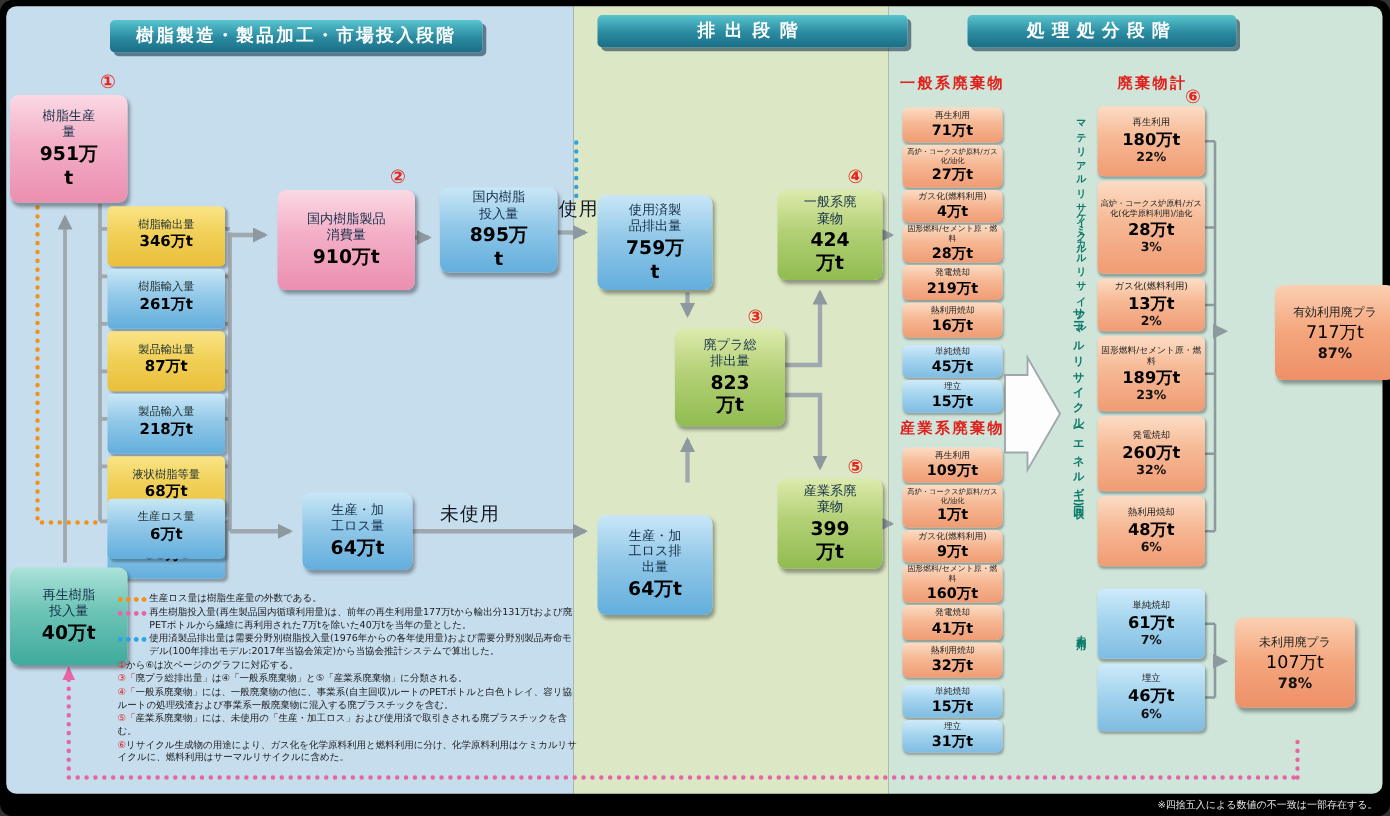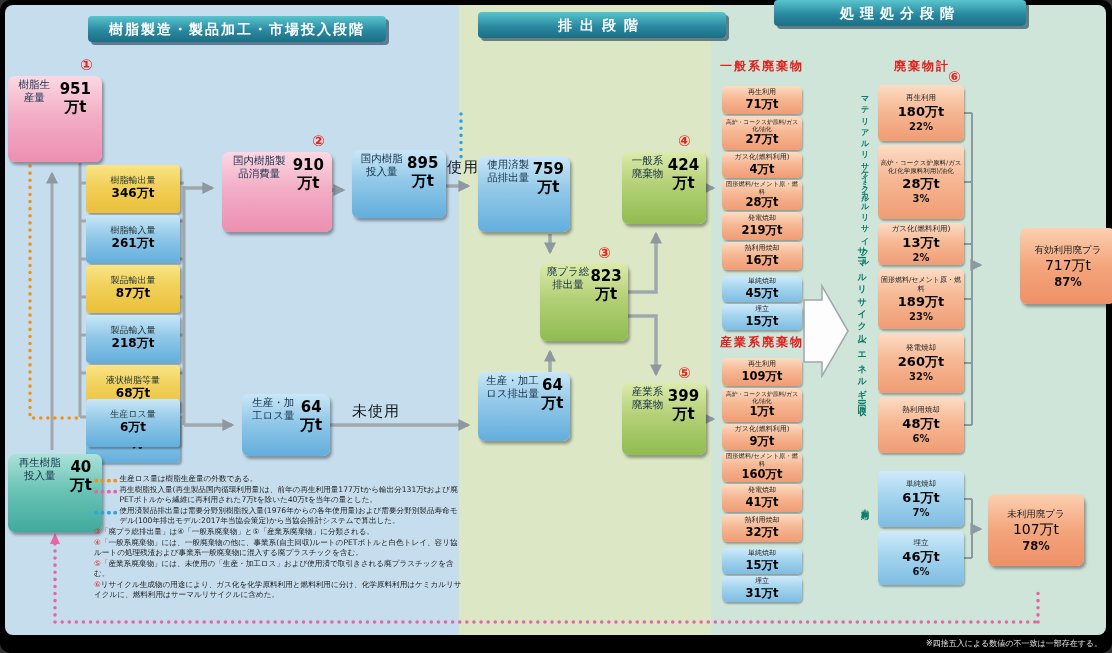--- a/index.html
+++ b/index.html
@@ -10,24 +10,24 @@
   #panel-mid{left:459px;width:252px;background:#dce7c5}
   #panel-right{left:711px;width:395px;background:#cfe5da;border-radius:0 8px 8px 0}
   #arrow-layer{position:absolute;left:0;top:0;pointer-events:none}
 
   .stage-header{position:absolute;height:26px;line-height:26px;text-align:center;color:#fff;
     font-weight:bold;font-size:14px;letter-spacing:2px;border-radius:4px;
     background:linear-gradient(180deg,#59c4ce 0%,#2a8aa0 55%,#1b6e86 100%);
     box-shadow:3px 3px 0 rgba(8,40,66,.55)}
   #hdr-production{left:88px;top:16px;width:298px}
   #hdr-discharge{left:478px;top:12px;width:248px;letter-spacing:8px}
-  #hdr-treatment{left:774px;top:0;width:252px;letter-spacing:6px}
-
-  .box{position:absolute;border-radius:7px;display:flex;flex-direction:row;align-items:flex-start;
-    justify-content:center;text-align:center;box-shadow:2px 3px 3px rgba(0,0,0,.35);padding:2px 6px}
+  #hdr-treatment{left:774px;top:12px;width:215px;letter-spacing:6px}
+
+  .box{position:absolute;border-radius:7px;display:flex;flex-direction:column;align-items:center;
+    justify-content:center;text-align:center;box-shadow:2px 3px 3px rgba(0,0,0,.35);padding:2px 21px}
   .box .bl{font-size:10.5px;line-height:1.2;color:#15304a}
   .box .bv{font-size:15px;font-weight:bold;color:#000;margin-top:2px}
   .pink{background:linear-gradient(180deg,#fbd9e4 0%,#f3aec6 45%,#ec8fb0 100%)}
   .bluebx{background:linear-gradient(180deg,#c9e7f7 0%,#92c8e8 45%,#62aedd 100%)}
   .tealbx{background:linear-gradient(180deg,#ace2d8 0%,#6cc4b6 45%,#3faa9d 100%)}
   .greenbx{background:linear-gradient(180deg,#dcebac 0%,#b4d077 45%,#90bc50 100%)}
 
   #io-col{position:absolute;left:86px;top:165px;display:flex;flex-direction:column;gap:2px}
   .iobox{width:94px;height:48px;border-radius:4px;display:flex;flex-direction:column;align-items:center;
     justify-content:center;text-align:center;box-shadow:2px 2px 2px rgba(0,0,0,.3)}
@@ -230,21 +230,21 @@
   <div class="box greenbx" style="left:540px;top:263px;width:88px;height:78px">
     <div class="bl">廃プラ総排出量</div>
     <div class="bv">823万t</div>
   </div>
 
   <div class="box greenbx" style="left:622px;top:152px;width:84px;height:72px">
     <div class="bl">一般系廃棄物</div>
     <div class="bv">424万t</div>
   </div>
 
-  <div class="box bluebx" style="left:478px;top:372px;width:92px;height:69px">
+  <div class="box bluebx" style="left:478px;top:412px;width:92px;height:80px">
     <div class="bl">生産・加工ロス排出量</div>
     <div class="bv">64万t</div>
   </div>
 
   <div class="box greenbx" style="left:622px;top:383px;width:84px;height:72px">
     <div class="bl">産業系廃棄物</div>
     <div class="bv">399万t</div>
   </div>
 
   <div class="red-title" style="left:712px;top:58px;width:100px">一般系廃棄物</div>
@@ -387,20 +387,23 @@
       </div>
     <div class="note-row">
         <span class="note-pre pre-pink"></span>
         <div class="note-text">再生樹脂投入量(再生製品国内循環利用量)は、前年の再生利用量177万tから輸出分131万tおよび廃PETボトルから繊維に再利用された7万tを除いた40万tを当年の量とした。</div>
       </div>
     <div class="note-row">
         <span class="note-pre pre-blue"></span>
         <div class="note-text">使用済製品排出量は需要分野別樹脂投入量(1976年からの各年使用量)および需要分野別製品寿命モデル(100年排出モデル:2017年当協会策定)から当協会推計システムで算出した。</div>
       </div>
     <div class="note-row numbered">
+        <div class="note-text">①から⑥は次ページのグラフに対応する。</div>
+      </div>
+    <div class="note-row numbered">
         <div class="note-text">③「廃プラ総排出量」は④「一般系廃棄物」と⑤「産業系廃棄物」に分類される。</div>
       </div>
     <div class="note-row numbered">
         <div class="note-text">④「一般系廃棄物」には、一般廃棄物の他に、事業系(自主回収)ルートのPETボトルと白色トレイ、容リ協ルートの処理残渣および事業系一般廃棄物に混入する廃プラスチックを含む。</div>
       </div>
     <div class="note-row numbered">
         <div class="note-text">⑤「産業系廃棄物」には、未使用の「生産・加工ロス」および使用済で取引きされる廃プラスチックを含む。</div>
       </div>
     <div class="note-row numbered">
         <div class="note-text">⑥リサイクル生成物の用途により、ガス化を化学原料利用と燃料利用に分け、化学原料利用はケミカルリサイクルに、燃料利用はサーマルリサイクルに含めた。</div>

